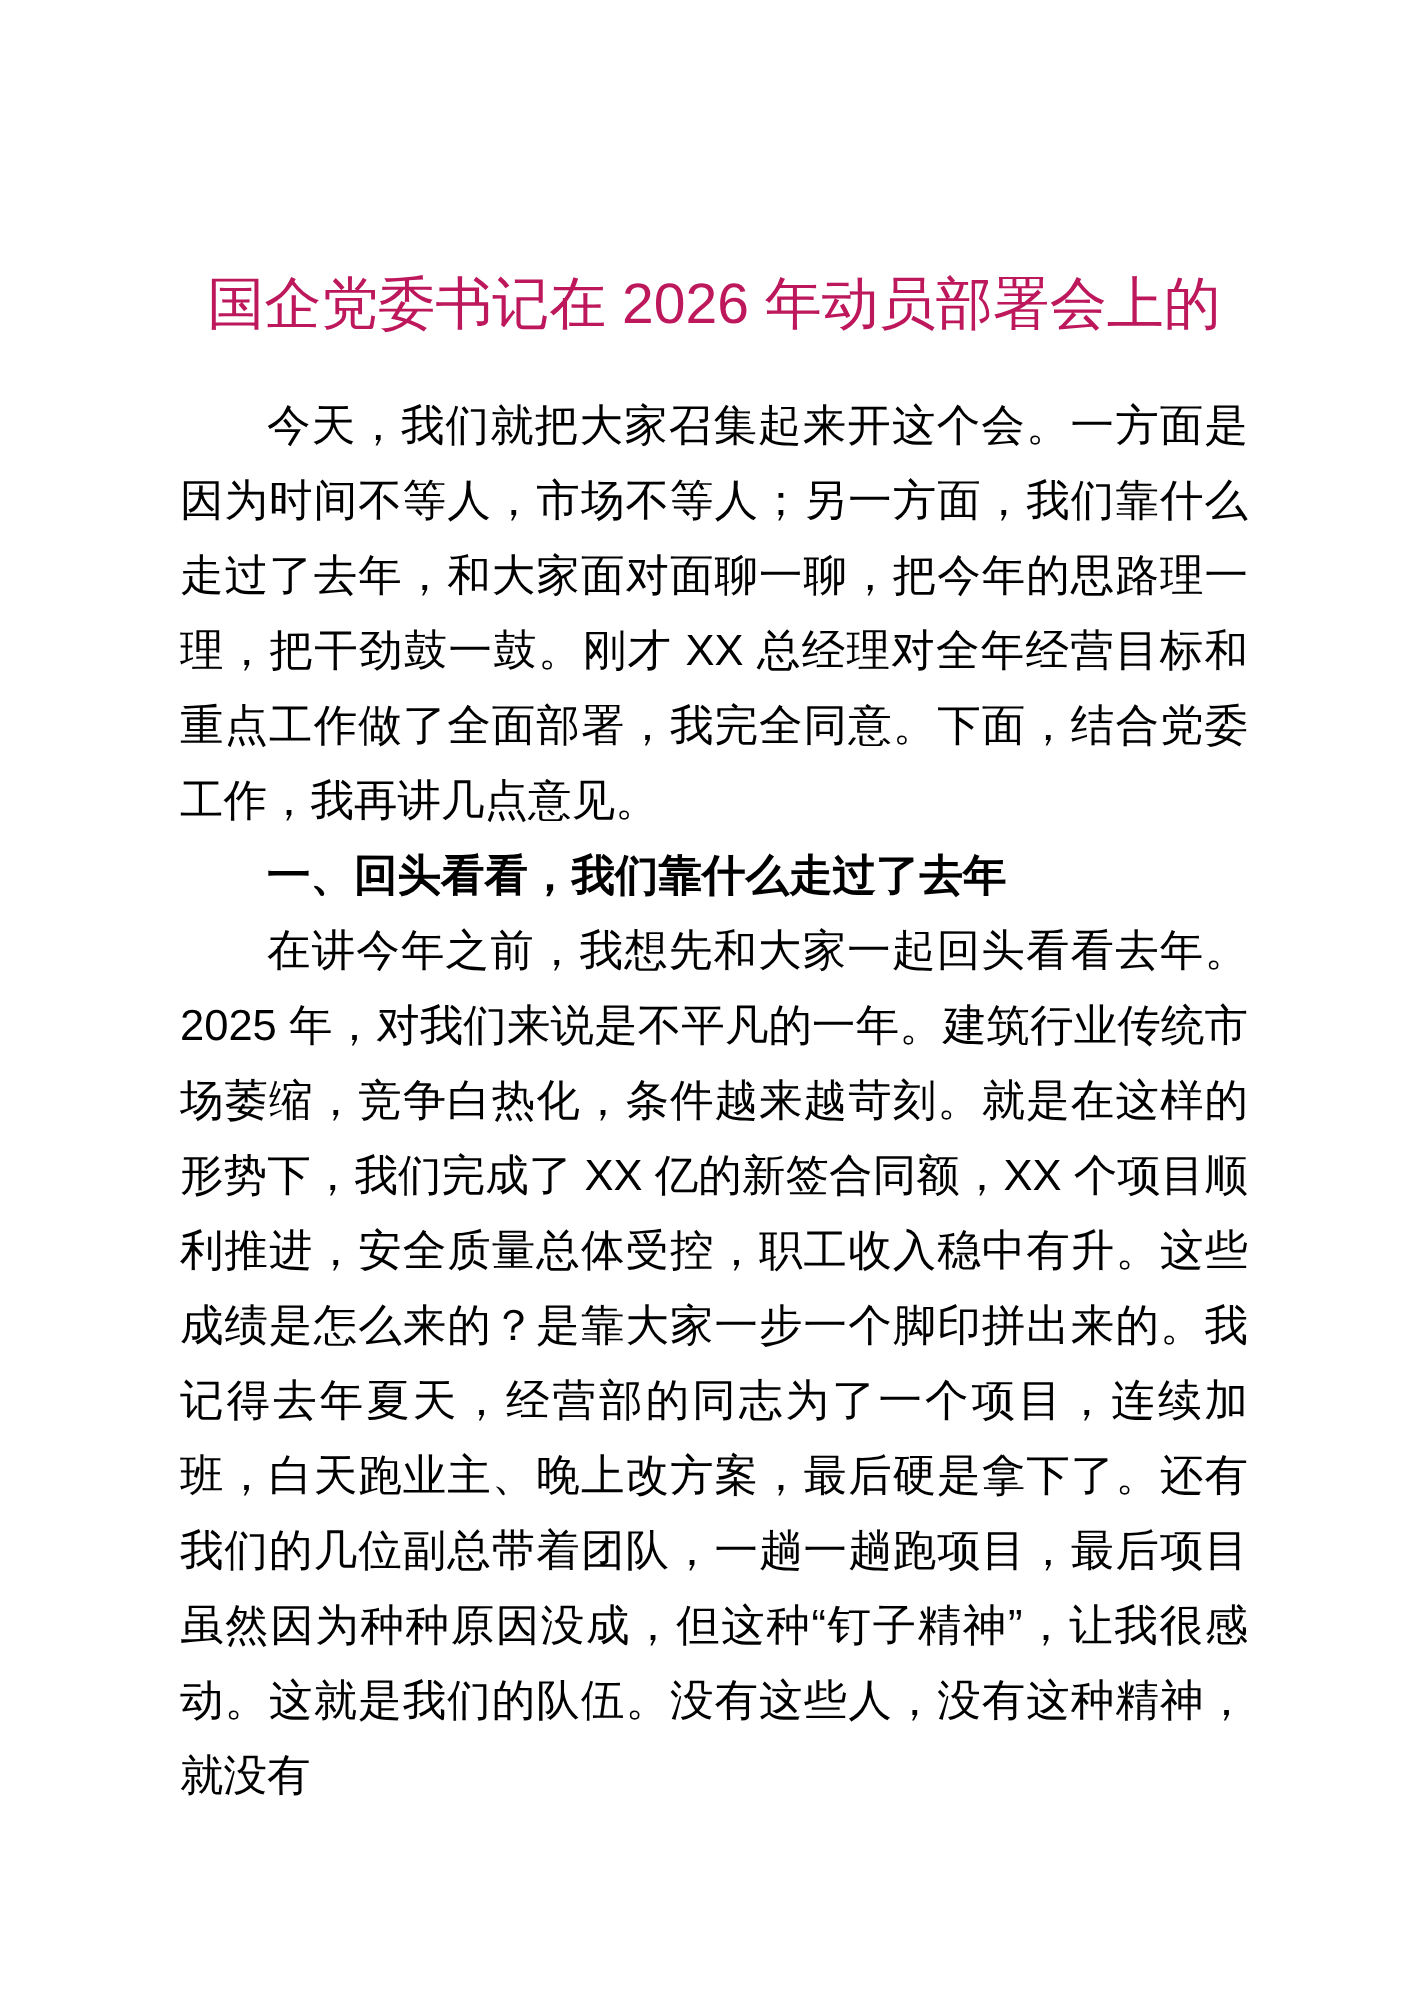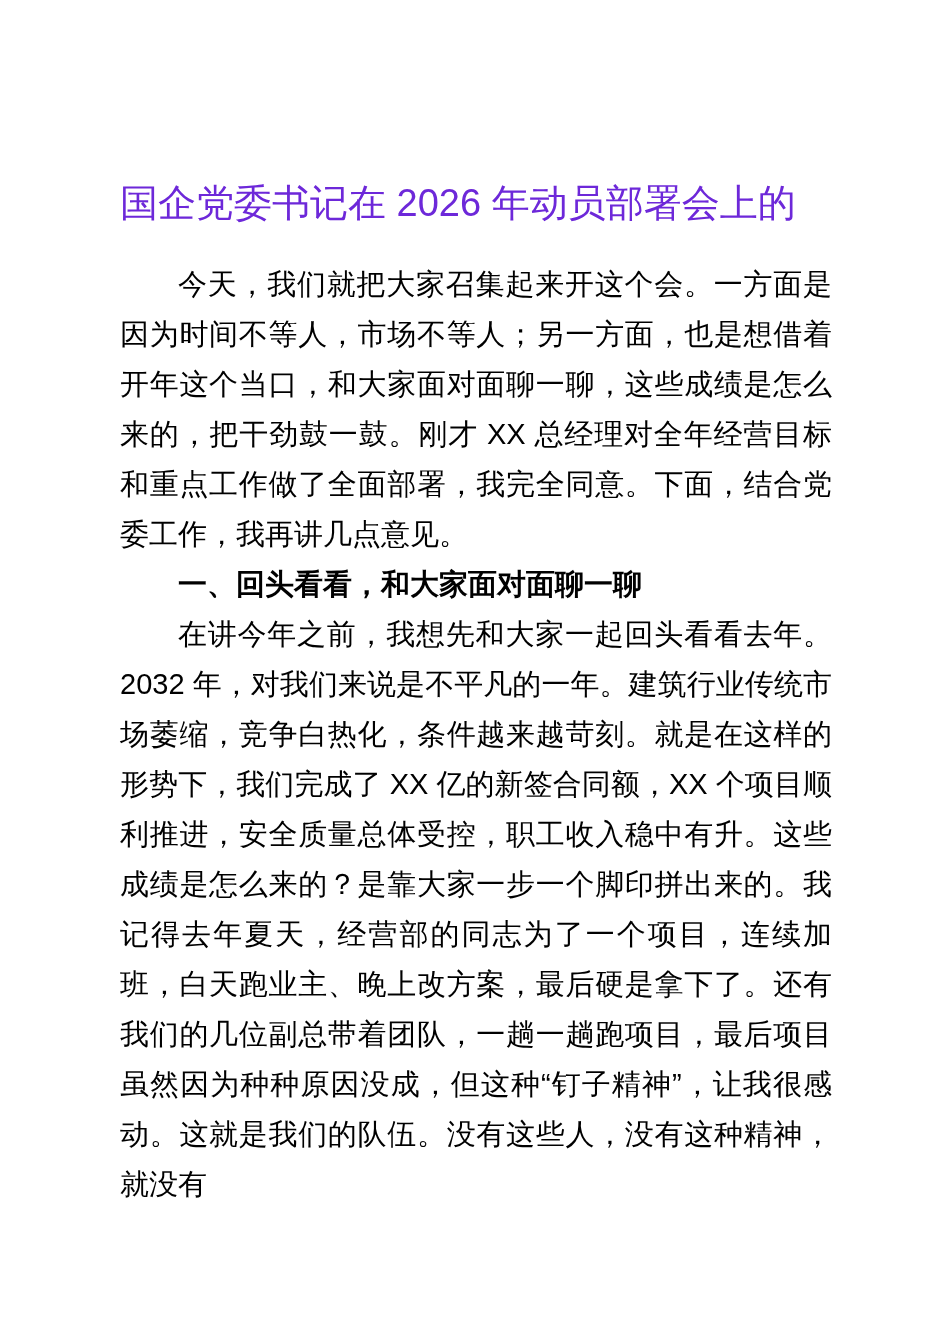--- a/index.html
+++ b/index.html
@@ -11,40 +11,41 @@
       color: #000000;
       font-family: "Liberation Sans", "DejaVu Sans", sans-serif;
     }
     .page {
       width: 950px;
       height: 1344px;
       background: #ffffff;
       padding: 165px 118px 0 120px;
     }
     .doc-title {
+      text-align: center;
       font-size: 38px;
       line-height: 77px;
       font-weight: 400;
-      color: #6d28d9;
+      color: #be185d;
     }
     .doc-body { margin-top: 17px; }
     .doc-body p {
       font-size: 29px;
       line-height: 50px;
       text-align: justify;
       text-indent: 2em;
       color: #000000;
     }
     .heading-para { font-weight: 700; }
   </style>
 </head>
 <body>
 
 <div class="page">
   <div class="doc-title">
     <div class="title-line">国企党委书记在 2026 年动员部署会上的</div>
   </div>
   <div class="doc-body">
-    <p class="body-para">今天，我们就把大家召集起来开这个会。一方面是因为时间不等人，市场不等人；另一方面，也是想借着开年这个当口，和大家面对面聊一聊，这些成绩是怎么来的，把干劲鼓一鼓。刚才 XX 总经理对全年经营目标和重点工作做了全面部署，我完全同意。下面，结合党委工作，我再讲几点意见。</p>
-    <p class="heading-para">一、回头看看，和大家面对面聊一聊</p>
-    <p class="body-para">在讲今年之前，我想先和大家一起回头看看去年。2032 年，对我们来说是不平凡的一年。建筑行业传统市场萎缩，竞争白热化，条件越来越苛刻。就是在这样的形势下，我们完成了 XX 亿的新签合同额，XX 个项目顺利推进，安全质量总体受控，职工收入稳中有升。这些成绩是怎么来的？是靠大家一步一个脚印拼出来的。我记得去年夏天，经营部的同志为了一个项目，连续加班，白天跑业主、晚上改方案，最后硬是拿下了。还有我们的几位副总带着团队，一趟一趟跑项目，最后项目虽然因为种种原因没成，但这种“钉子精神”，让我很感动。这就是我们的队伍。没有这些人，没有这种精神，就没有</p>
+    <p class="body-para">今天，我们就把大家召集起来开这个会。一方面是因为时间不等人，市场不等人；另一方面，我们靠什么走过了去年，和大家面对面聊一聊，把今年的思路理一理，把干劲鼓一鼓。刚才 XX 总经理对全年经营目标和重点工作做了全面部署，我完全同意。下面，结合党委工作，我再讲几点意见。</p>
+    <p class="heading-para">一、回头看看，我们靠什么走过了去年</p>
+    <p class="body-para">在讲今年之前，我想先和大家一起回头看看去年。2025 年，对我们来说是不平凡的一年。建筑行业传统市场萎缩，竞争白热化，条件越来越苛刻。就是在这样的形势下，我们完成了 XX 亿的新签合同额，XX 个项目顺利推进，安全质量总体受控，职工收入稳中有升。这些成绩是怎么来的？是靠大家一步一个脚印拼出来的。我记得去年夏天，经营部的同志为了一个项目，连续加班，白天跑业主、晚上改方案，最后硬是拿下了。还有我们的几位副总带着团队，一趟一趟跑项目，最后项目虽然因为种种原因没成，但这种“钉子精神”，让我很感动。这就是我们的队伍。没有这些人，没有这种精神，就没有</p>
   </div>
 </div>
 
 </body></html>

